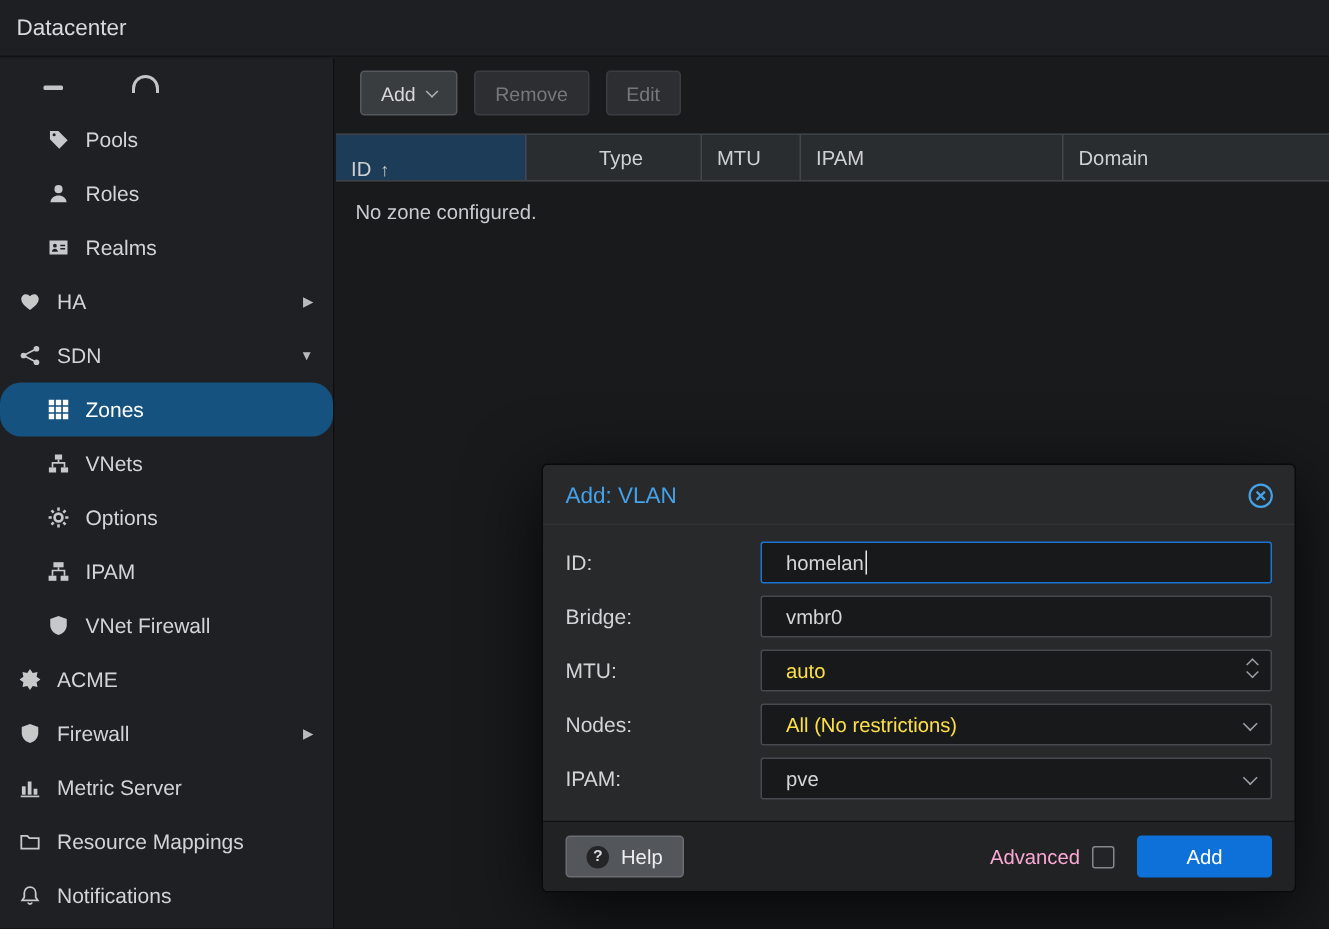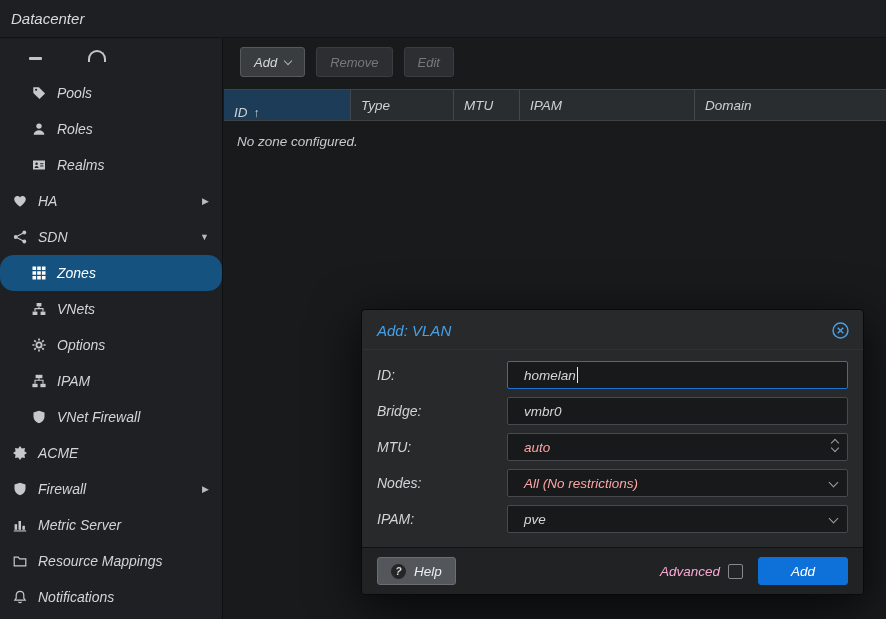--- a/index.html
+++ b/index.html
@@ -1,18 +1,18 @@
 <!DOCTYPE html>
 <html><head>
 <meta charset="utf-8">
 <style>
   * { margin:0; padding:0; box-sizing:border-box; }
   html,body { width:886px; height:619px; background:#131314; }
   body { font-family:"Liberation Sans","DejaVu Sans",sans-serif; }
-  .app { position:relative; width:886px; height:619px; overflow:hidden; background:#1a1b1d; color:#d4d6d8;font-style:italic; }
+  .app { position:relative; width:886px; height:619px; overflow:hidden; background:#1a1b1d; color:#d4d6d8; }
 
   
   .topbar { position:absolute; top:0; left:0; right:0; height:38px; background:#1d1f22;
             border-bottom:1px solid #121314; display:flex; align-items:center; padding:0 11px;
             font-size:15px; color:#d8dadc; }
 
   
   .sidebar { position:absolute; top:39px; left:0; width:223px; bottom:0; background:#1e2024;
              border-right:1px solid #0e0f10; overflow:hidden; }
   .sidebar-partial { position:relative; height:36px; }
@@ -37,41 +37,41 @@
          gap:8px; cursor:pointer; }
   .btn.disabled { background:#2c2e31; border-color:#3a3d40; color:#75797d; cursor:default; }
   .chev { width:6px; height:6px; border-right:1.5px solid #b0b3b6; border-bottom:1.5px solid #b0b3b6;
           transform:rotate(45deg); margin-top:-3px; }
 
   .grid-header { display:flex; height:32px; background:#2a2d30; border-top:1px solid #3e4246;
                  border-bottom:1px solid #3e4246; font-size:13.5px; color:#ced1d4; }
   .hcell { display:flex; align-items:center; padding-left:10px; border-right:1px solid #43474b; cursor:pointer; }
   .hcell.sorted { background:#1c3c58;align-items:flex-end; }
   .hcell.last { border-right:none; }
-  .w-id{width:127px;} .w-type{width:103px;} .w-mtu{width:66px;} .w-ipam{width:175px;} .w-domain{flex:1;text-align:center;}
+  .w-id{width:127px;} .w-type{width:117px;justify-content:center;} .w-mtu{width:66px;} .w-ipam{width:175px;} .w-domain{flex:1;text-align:center;}
   .sort-arrow { margin-left:6px; font-size:12px; color:#cfd2d4; }
   .empty-text { padding:13px 13px; font-size:13.5px; color:#c8cacd; }
 
   
   .dialog { position:absolute; left:361px; top:309px; width:503px; background:#27292b;
             border:1px solid #0a0a0a; border-radius:4px; box-shadow:0 12px 50px rgba(0,0,0,.75); z-index:10; }
   .dialog-header { display:flex; align-items:center; justify-content:space-between;
                    padding:12px 14px 10px 15px; border-bottom:1px solid rgba(255,255,255,0.04); }
   .dialog-title { font-size:15px; color:#45a1e8; }
   .close-btn { cursor:pointer; display:flex; }
   .dialog-body { padding:11px 15px 12px; }
   .field-row { display:flex; align-items:center; height:28px; margin-bottom:8px; }
   .field-row.last-row { margin-bottom:2px; }
   .field-label { width:130px; font-size:14px; color:#d2d4d6; }
   .control { flex:1; height:28px; background:#18191b; border:1px solid #46494d; border-radius:2px;
              display:flex; align-items:center; padding:0 16px; font-size:13.5px; color:#d4d6d8;
              position:relative; cursor:text; }
   .control.select, .control.spinner { cursor:pointer; }
   .control.focused { border-color:#1b74d2; }
-  .control.muted .value { color:#fca5a5; }
+  .control.muted .value { color:#fde047; }
   .caret-bar { width:1px; height:16px; background:#ececec; margin-left:1px; }
   .spin-stack { position:absolute; right:9px; top:6px; display:flex; flex-direction:column; gap:3px; }
   .chev-s { width:6px; height:6px; border-right:1.4px solid #9da1a5; border-bottom:1.4px solid #9da1a5; }
   .chev-s.up { transform:rotate(-135deg); }
   .chev-s.dn { transform:rotate(45deg); margin-top:-4px; }
   .sel-chev { position:absolute; right:10px; top:9px; width:7px; height:7px;
               border-right:1.5px solid #9da1a5; border-bottom:1.5px solid #9da1a5; transform:rotate(45deg); }
 
   .dialog-footer { display:flex; align-items:center; padding:9px 15px; border-top:1px solid #101112;
                    background:#202224; border-radius:0 0 4px 4px; }

